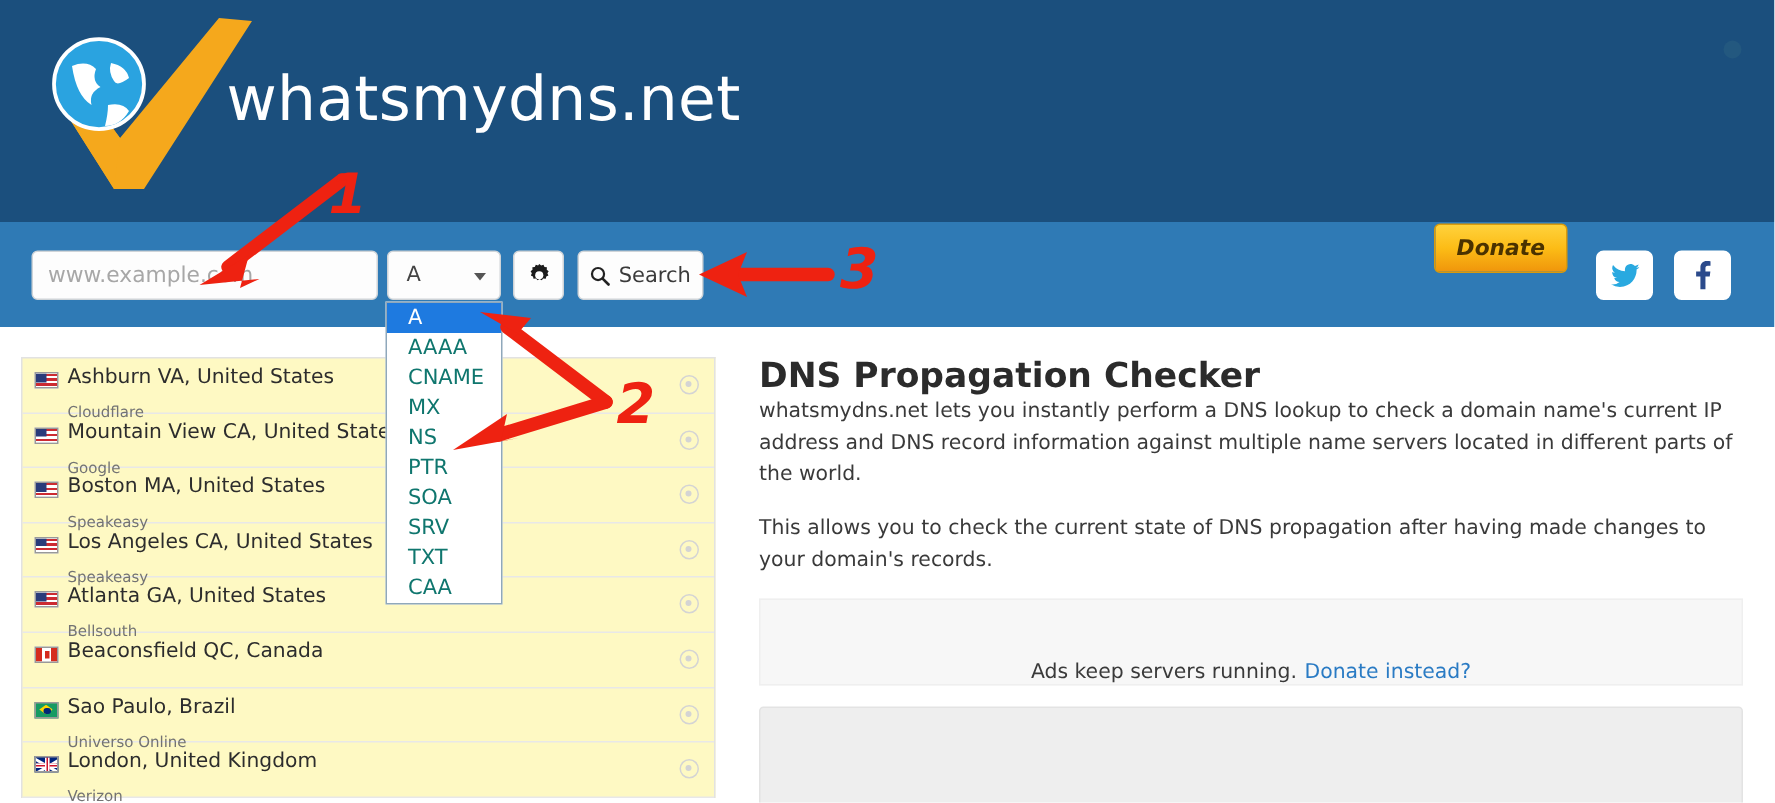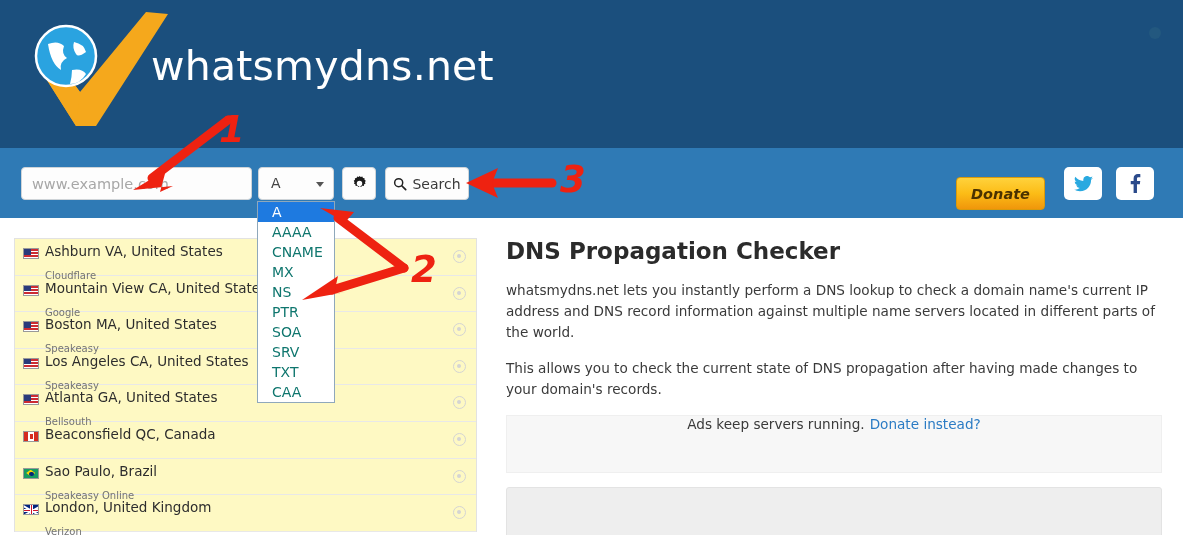--- a/index.html
+++ b/index.html
@@ -103,21 +103,21 @@
     height: 20px; line-height: 20px;
     padding-left: 14px;
     font-size: 14px; color: #0f766e;
     font-family: "DejaVu Sans", sans-serif;
     cursor: pointer; white-space: nowrap;
   }
   .dd-item.sel { background: #1e7ae0; color: #ffffff; }
 
   
   .donate-btn {
-    position: absolute; left: 956px; top: 177px;
+    position: absolute; left: 956px; top: 149px;
     width: 89px; height: 33px;
     border-radius: 4px;
     background: linear-gradient(180deg, #ffd23c 0%, #fcbc16 50%, #f0960b 100%);
     border: 1px solid #d99a0b;
     color: #4a3200; font-style: italic; font-weight: bold; font-size: 14.5px;
     display: flex; align-items: center; justify-content: center;
     cursor: pointer;
     font-family: "DejaVu Sans", sans-serif;
   }
   .social-btn {
@@ -216,32 +216,31 @@
     border-left: 0.7px solid #fff; border-right: 0.7px solid #fff;
   }
 
   
   .content {
     position: absolute; left: 506px; top: 238px; width: 662px;
   }
   .page-title {
     font-size: 23px; color: #2b2b2b; font-weight: bold;
     font-family: "DejaVu Sans", sans-serif;
-    margin-bottom: 16px;
   }
   .para {
     font-size: 13.6px; color: #3a3a3a; line-height: 21px;
     font-family: "DejaVu Sans", sans-serif;
     margin-bottom: 15px;
   }
   .ads-box {
     margin-top: 14px;
     width: 656px; height: 58px;
     background: #f7f7f7; border: 1px solid #efefef;
-    display: flex; align-items: flex-start; justify-content: center;
+    display: flex; align-items: flex-end; justify-content: center;
     font-size: 13.6px; color: #3a3a3a;
     font-family: "DejaVu Sans", sans-serif;
   }
   .ads-link { color: #2a7bc4; margin-left: 5px; text-decoration: none; cursor: pointer; }
   .ad-slot {
     margin-top: 14px;
     width: 656px; height: 85px;
     background: #eeeeee; border: 1px solid #e3e3e3; border-radius: 3px;
   }
 
@@ -385,21 +384,21 @@
         </span>
         <div class="srv-name">Beaconsfield QC, Canada</div>
         <span class="srv-target"></span>
       </div>
       <div class="srv-row">
         <span class="srv-flag fl-br">
           <span class="rhomb"></span>
           <span class="globe"></span>
         </span>
         <div class="srv-name">Sao Paulo, Brazil</div>
-        <div class="srv-prov">Speakeasy Online</div>
+        <div class="srv-prov">Universo Online</div>
         <span class="srv-target"></span>
       </div>
       <div class="srv-row">
         <span class="srv-flag fl-gb">
           <span class="d1"></span>
           <span class="d2"></span>
           <span class="cross-h"></span>
           <span class="cross-v"></span>
         </span>
         <div class="srv-name">London, United Kingdom</div>

